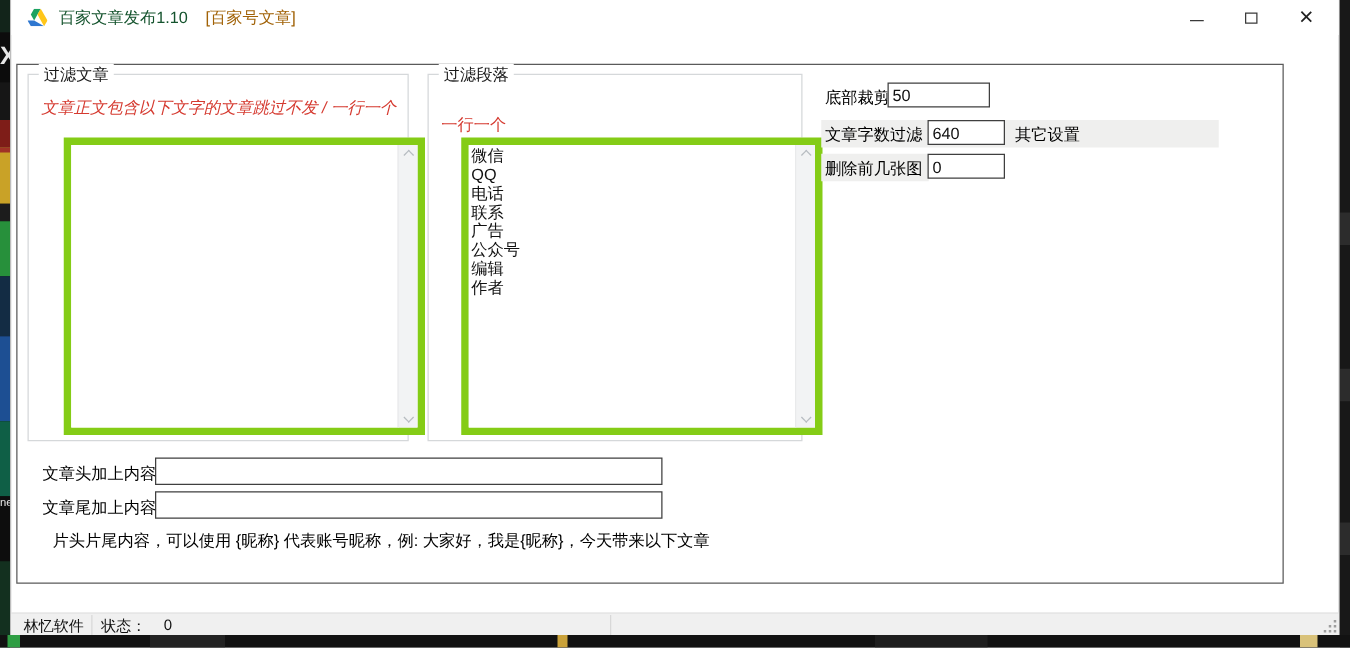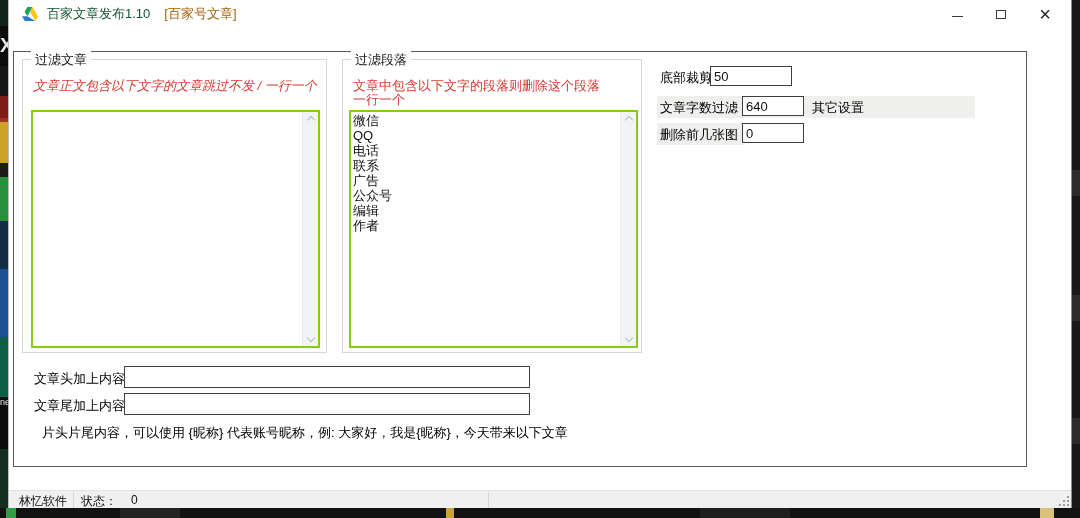--- a/index.html
+++ b/index.html
@@ -35,21 +35,21 @@
          border:1px solid #d9d9d9; border-bottom:none; white-space:nowrap; cursor:default; }
   .tab.active { height:23px; padding-top:4px; background:#ffffff; border-color:#d0d0d0; position:relative; z-index:3; }
 
   
   .panel { position:absolute; left:4px; top:51px; width:1014px; height:416px; background:#ffffff; border:1px solid #5a5a5a; }
 
   .groupbox { position:absolute; border:1px solid #d5d8da; }
   .gb-legend { position:absolute; top:-9px; left:8px; background:#ffffff; padding:0 4px; font-size:13px; color:#1a1a1a; }
   .red-hint { position:absolute; left:10px; font-size:13px; line-height:15px; white-space:nowrap; }
 
-  .textbox { position:absolute; background:#ffffff; border:2px solid #84cc16; display:flex; }
+  .textbox { position:absolute; background:#ffffff; border:6px solid #84cc16; display:flex;margin-left:20px; }
   .textbox textarea { flex:1; border:none; outline:none; resize:none; overflow:hidden; background:#fff;
                       font-family:"Liberation Sans", sans-serif; font-size:13px; line-height:15px; color:#111; padding:1px 2px; }
   .vscroll { width:16px; background:#f2f3f4; border-left:1px solid #e9eaeb; display:flex; flex-direction:column;
              justify-content:space-between; align-items:center; padding:5px 0; }
   .chev-up, .chev-down { width:6px; height:6px; border-left:1px solid #b7bcc1; border-top:1px solid #b7bcc1; }
   .chev-up { transform:rotate(45deg); }
   .chev-down { transform:rotate(225deg); }
 
   .fld-label { position:absolute; font-size:13px; color:#000; white-space:nowrap; }
   .fld-input { position:absolute; border:1px solid #3f3f3f; background:#fff; font-family:"Liberation Sans", sans-serif;
@@ -132,21 +132,20 @@
         <textarea spellcheck="false" style=""></textarea>
         <div class="vscroll">
           <span class="chev-up"></span>
           <span class="chev-down"></span>
         </div>
       </div>
     </div>
 
     <div class="groupbox" style="left:328px;top:7px;width:300px;height:294px;">
       <span class="gb-legend">过滤段落</span>
-      <span class="red-hint" style="top:18px;color:#d53a30;">文章中包含以下文字的段落则删除这个段落</span>
       <span class="red-hint" style="top:32px;color:#d53a30;">一行一个</span>
       <div class="textbox" style="left:6px;top:50px;width:289px;height:238px;">
         <textarea spellcheck="false" style="">微信
 QQ
 电话
 联系
 广告
 公众号
 编辑
 作者</textarea>

